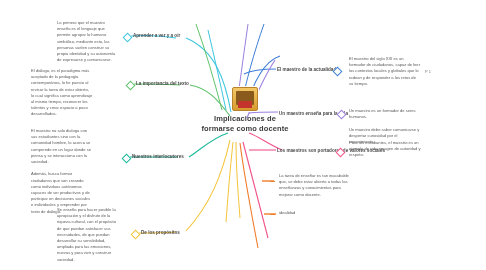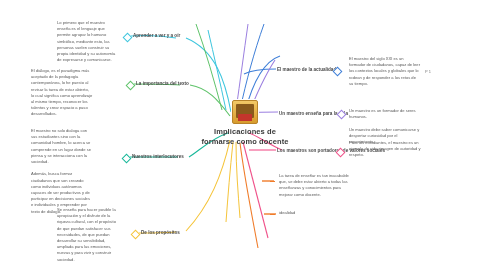--- a/index.html
+++ b/index.html
@@ -19,21 +19,21 @@
     position: absolute;
     left: 0; top: 0;
     width: 486px; height: 270px;
     pointer-events: none;
   }
 
   
   .center-node {
     position: absolute;
     left: 197px;
-    top: 100px;
+    top: 87px;
     width: 96px;
     text-align: center;
     z-index: 6;
   }
   .center-icon {
     width: 24px; height: 22px;
     margin: 0 auto 3px auto;
     position: relative;
     border-radius: 2px;
     background: linear-gradient(#f3c867, #d79b2c);

